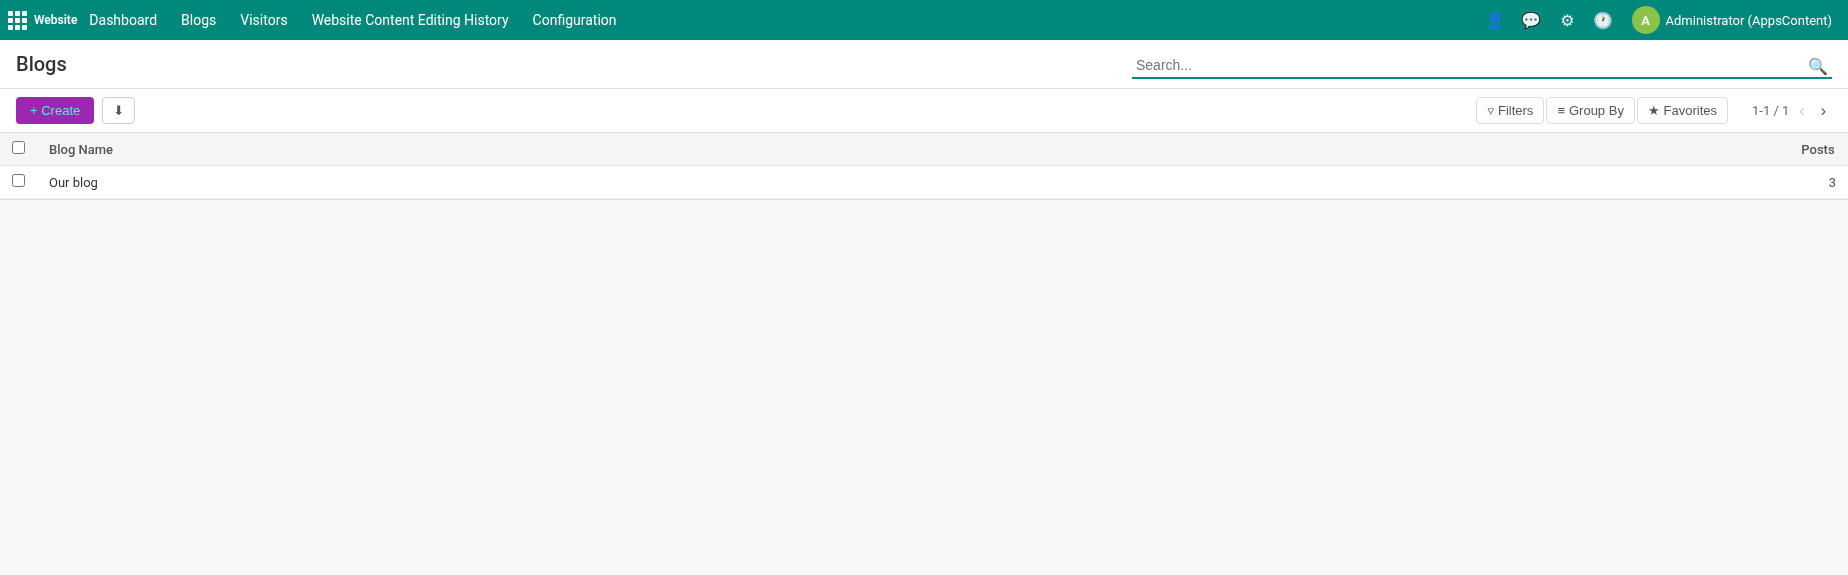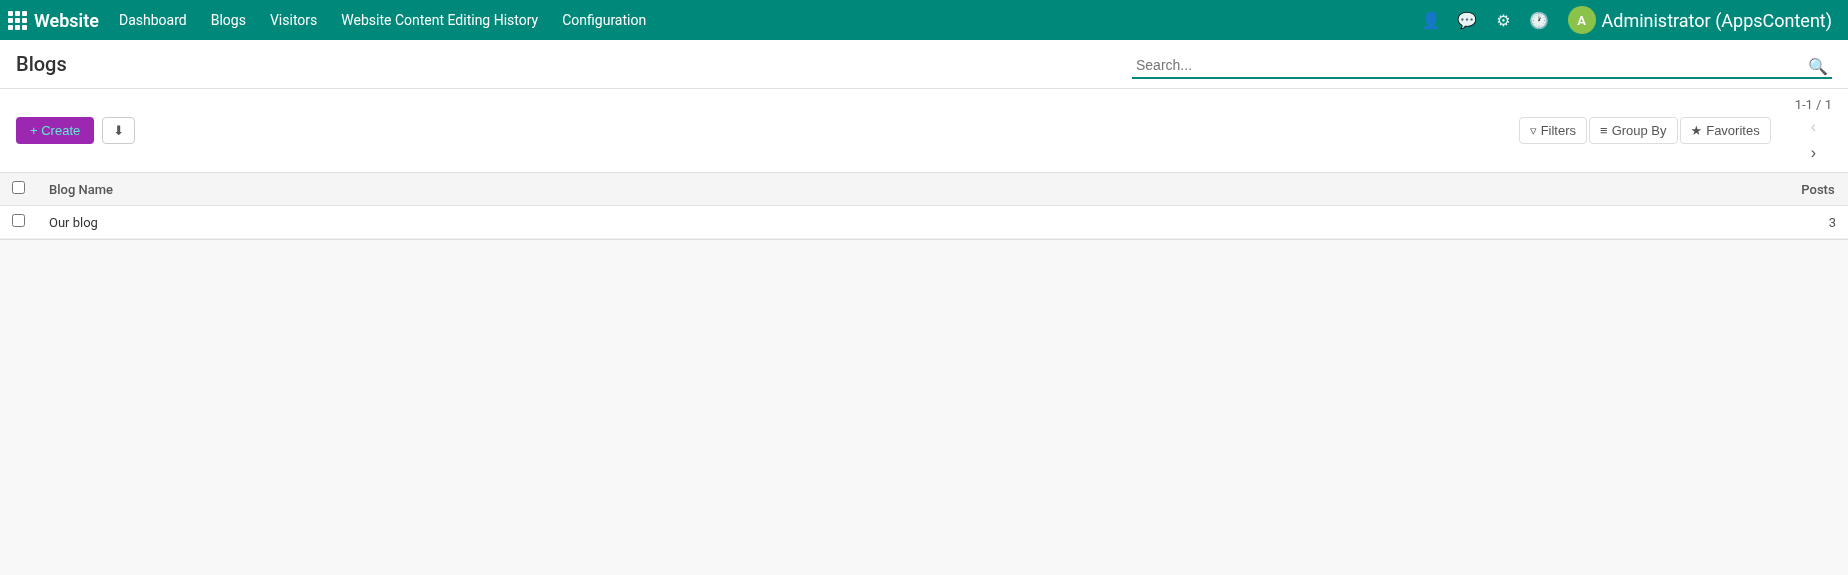--- a/index.html
+++ b/index.html
@@ -12,23 +12,22 @@
       align-items: center;
       height: 40px;
       padding: 0 8px;
       color: white;
       gap: 0;
     }
     .topnav-brand {
       display: flex;
       align-items: center;
       gap: 8px;
-      margin-right: 8px;
       font-weight: 600;
-      font-size: 18px;
+      font-size: 12px;
       cursor: pointer;
     }
     .topnav-brand-icon {
       display: grid;
       grid-template-columns: 1fr 1fr 1fr;
       gap: 2px;
       width: 18px;
       height: 18px;
     }
     .topnav-brand-icon span {
@@ -85,21 +84,21 @@
       height: 28px;
       border-radius: 50%;
       background: #8bc34a;
       color: white;
       display: flex;
       align-items: center;
       justify-content: center;
       font-weight: 600;
       font-size: 13px;
     }
-    .avatar-label { font-size: 18px; color: white; }
+    .avatar-label { font-size: 13px; color: white; }
 
     
     .content-area {
       background: white;
     }
 
     
     .page-header {
       padding: 12px 16px 0 16px;
       display: flex;
@@ -190,21 +189,20 @@
       align-items: center;
       gap: 4px;
       border-radius: 4px;
     }
 
     .pagination {
       display: flex;
       align-items: center;
       gap: 4px;
       margin-left: 16px;
-      flex-direction: column;
     }
     .pagination-label { font-size: 13px; color: #666; }
     .pagination-btn {
       background: none;
       border: none;
       cursor: pointer;
       color: #555;
       font-size: 16px;
       padding: 2px 6px;
       border-radius: 3px;

